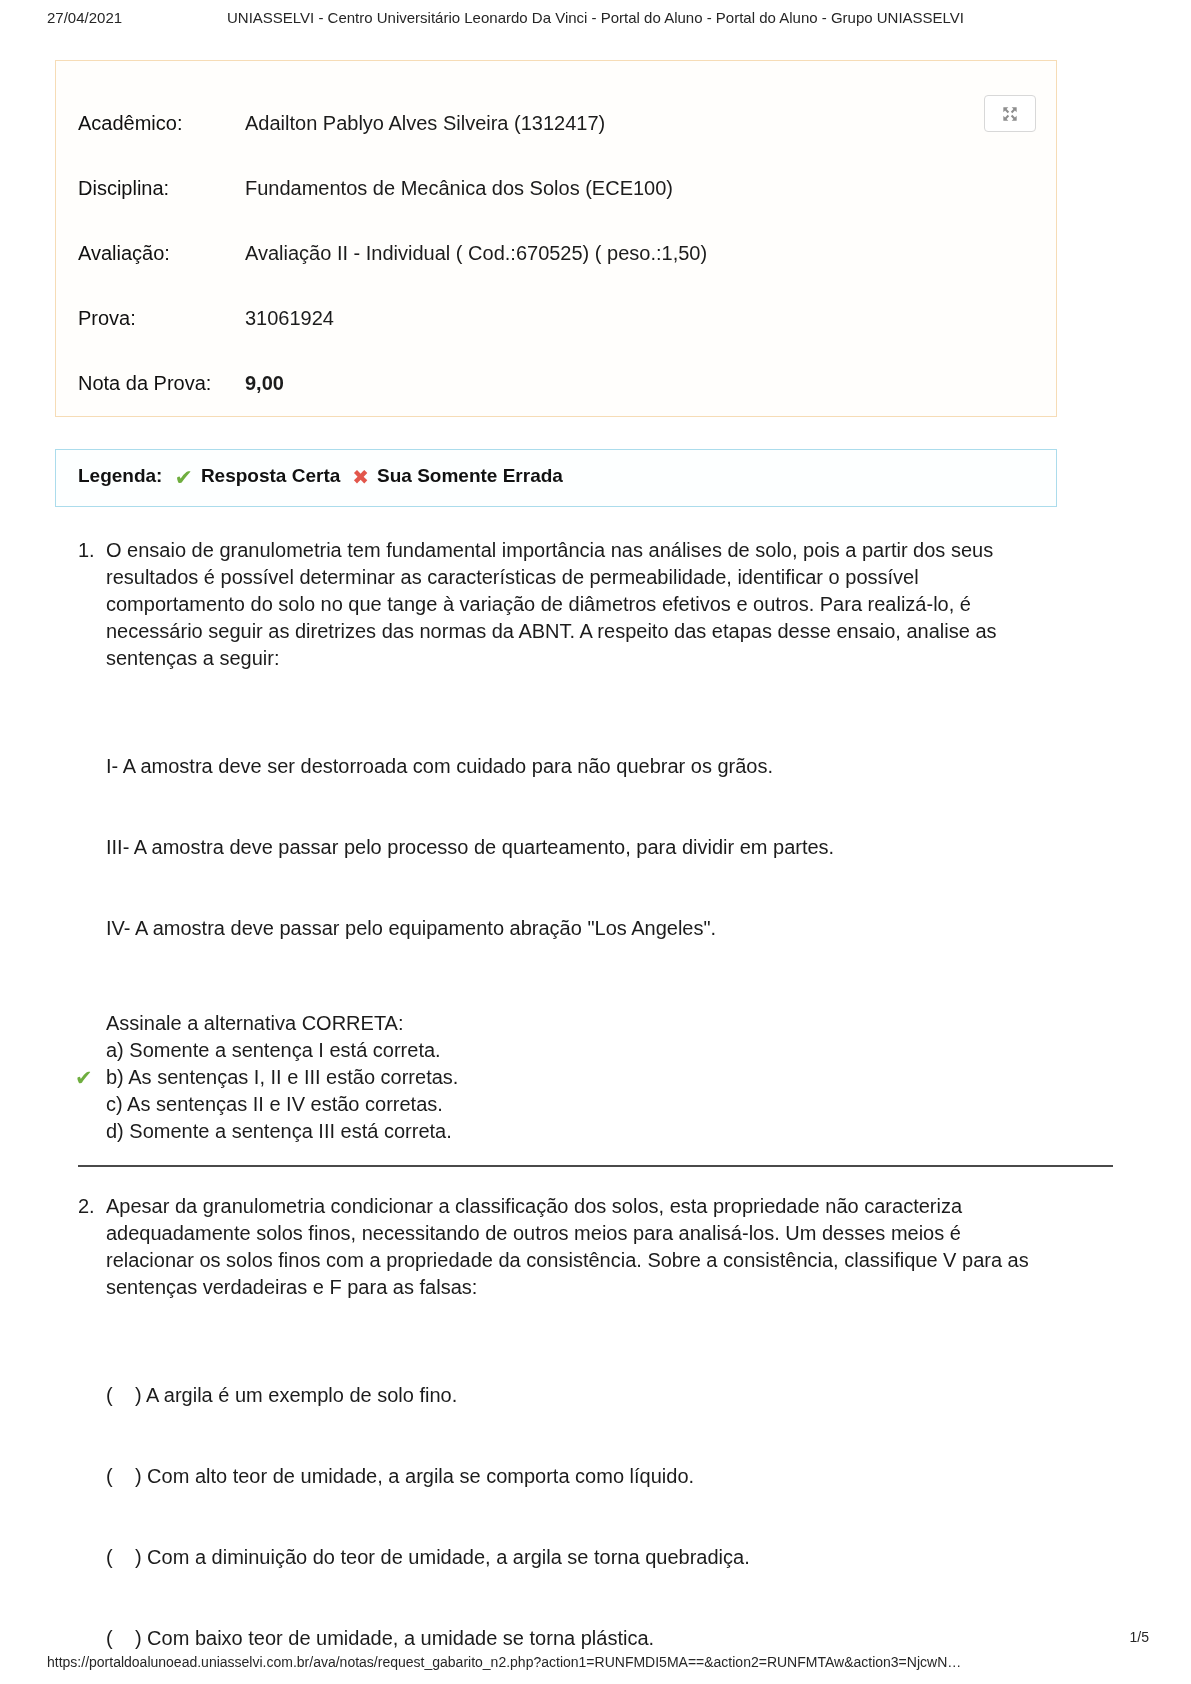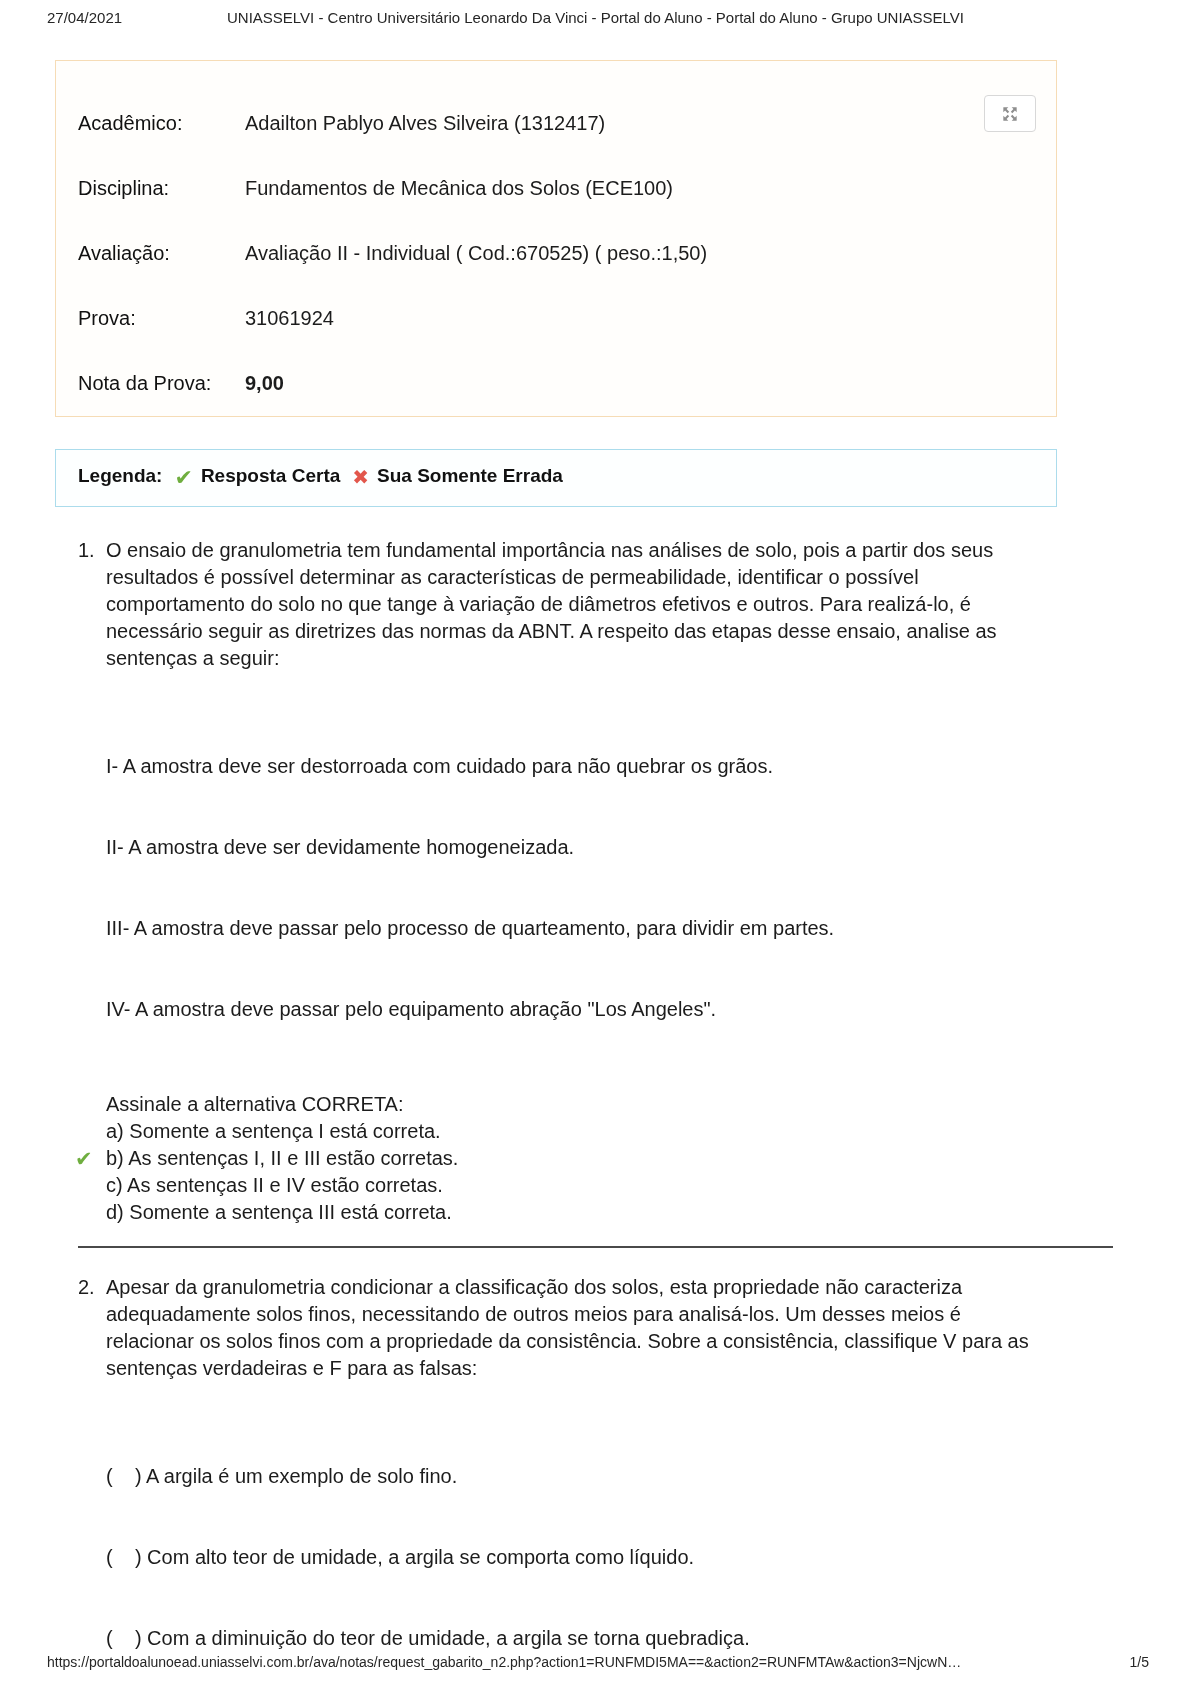--- a/index.html
+++ b/index.html
@@ -53,21 +53,21 @@
   .q-instruction { margin-top: 14px; }
   .q-option { position: relative; }
   .opt-check { position: absolute; left: -31px; top: 0; color: #6fae3f; font-size: 21px; line-height: 27px; }
   .q-divider { border: none; border-top: 2px solid #4a4a4a; margin: 20px 0 0 0; }
 
   
   .print-footer {
     position: absolute; left: 47px; right: 42px; bottom: 14px;
     display: flex; justify-content: space-between; font-size: 14px; color: #262626;
   }
-  .pf-url { white-space: nowrap; overflow: hidden; max-width: 1040px; }
+  .pf-url { white-space: nowrap; overflow: hidden; max-width: 1040px; margin-top: 25px; }
 </style>
 </head>
 <body>
 
 <div class="page">
 
   <header class="print-header">
     <span class="ph-date">27/04/2021</span>
     <span class="ph-title">UNIASSELVI - Centro Universitário Leonardo Da Vinci - Portal do Aluno - Portal do Aluno - Grupo UNIASSELVI</span>
   </header>
@@ -112,21 +112,20 @@
 
   <main class="questions">
 
     <article class="question q1">
       <div class="q-row">
         <span class="q-num">1.</span>
         <div class="q-body">
           <p class="q-statement">O ensaio de granulometria tem fundamental importância nas análises de solo, pois a partir dos seus resultados é possível determinar as características de permeabilidade, identificar o possível comportamento do solo no que tange à variação de diâmetros efetivos e outros. Para realizá-lo, é necessário seguir as diretrizes das normas da ABNT. A respeito das etapas desse ensaio, analise as sentenças a seguir:</p>
           <div class="q-items">
             <p>I- A amostra deve ser destorroada com cuidado para não quebrar os grãos.</p>
-            <p>II- A amostra deve ser devidamente homogeneizada.</p>
             <p>III- A amostra deve passar pelo processo de quarteamento, para dividir em partes.</p>
             <p>IV- A amostra deve passar pelo equipamento abração "Los Angeles".</p>
           </div>
           <p class="q-instruction">Assinale a alternativa CORRETA:</p>
           <div class="q-options">
             <p class="q-option">
               <span class="opt-text">a) Somente a sentença I está correta.</span>
             </p>
             <p class="q-option">
               <span class="opt-check">✔</span>

